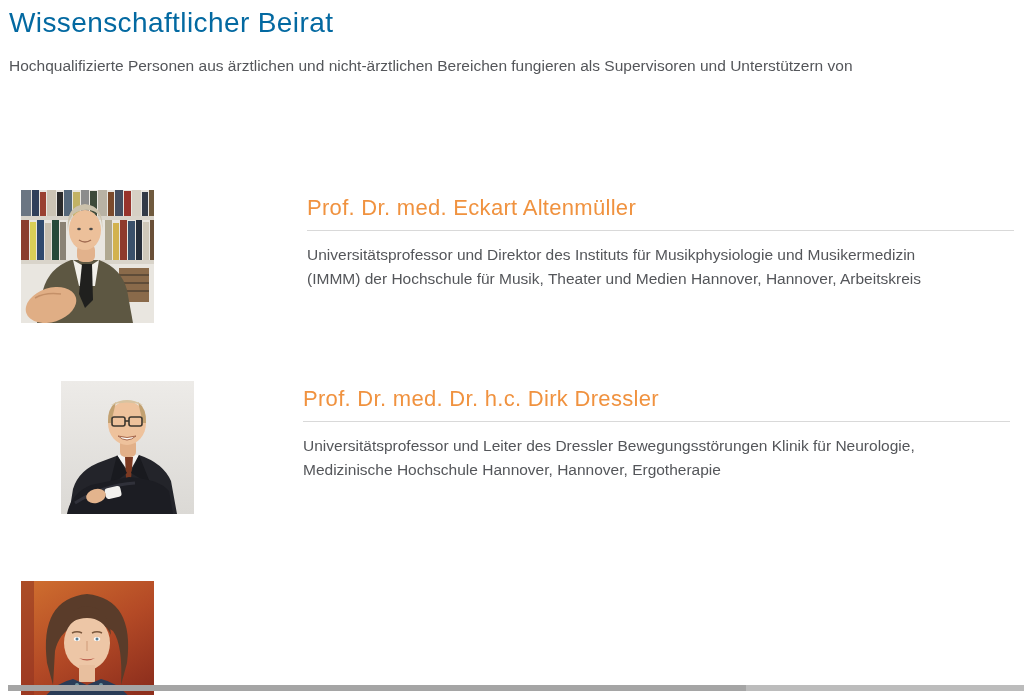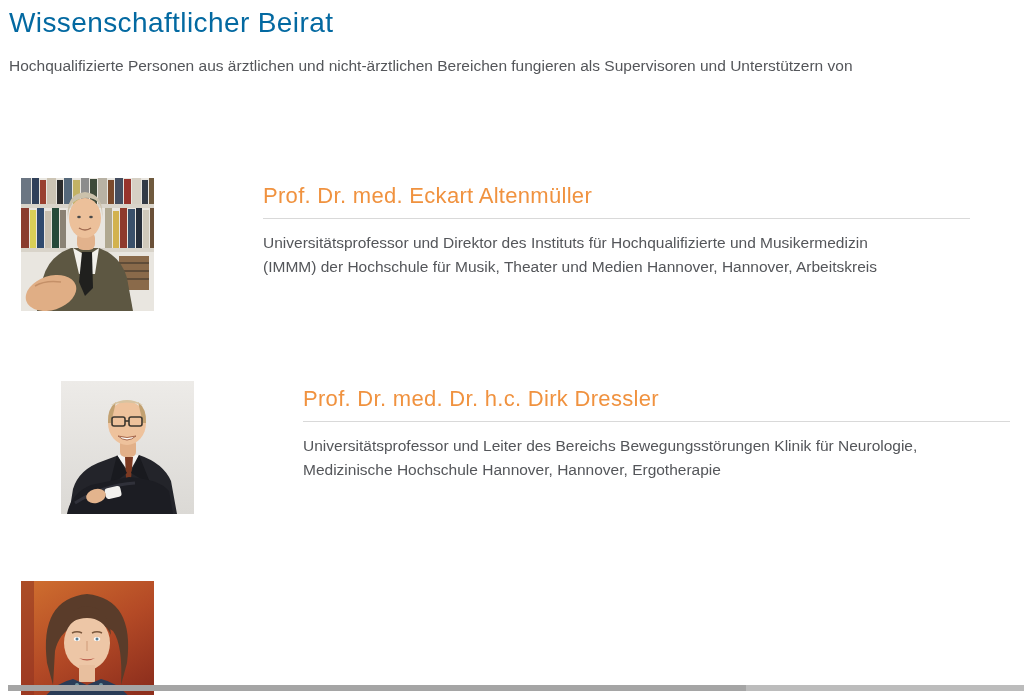--- a/index.html
+++ b/index.html
@@ -22,21 +22,21 @@
     width:133px;height:133px;flex:none;overflow:hidden;background:#e9e6e0;
   }
   .member .photo svg{display:block;}
   .member .info{margin-left:109px;width:707px;padding-top:5px;}
   .member h2{
     margin:0;font-size:22px;line-height:26px;font-weight:500;letter-spacing:.3px;
     color:#f0923f;
   }
   .rule{border-bottom:1px solid #d9d9d9;margin-top:9px;}
   .desc{margin:12px 0 0;font-size:15.5px;line-height:24px;color:#54565a;}
-  #member-row-1{top:178px;}
+  #member-row-1{top:190px;gap:44px;}
   #member-row-2{top:381px;padding-left:40px;}
   #member-row-3{top:581px;}
   #member-row-3 .photo{height:114px;}
   .hscroll{
     position:absolute;left:8px;top:685px;width:1016px;height:6px;
     background:#bcbcbc;
   }
   .hscroll .hthumb{width:738px;height:6px;background:#a5a5a5;}
 </style>
 </head>
@@ -101,21 +101,21 @@
       <ellipse cx="70" cy="39" rx="1.8" ry="1.2" fill="#4a4a4a"></ellipse>
       <path d="M58 50 Q64 54 70 50" stroke="#a06a50" stroke-width="1.5" fill="none"></path>
       <ellipse cx="30" cy="115" rx="26" ry="17" fill="#e0ae85" transform="rotate(-18 30 115)"></ellipse>
       <path d="M14 108 Q24 102 40 104" stroke="#c49068" stroke-width="1.5" fill="none"></path>
     </svg>
   </div>
   <div class="info">
     <h2>Prof. Dr. med. Eckart Altenmüller</h2>
     <div class="rule"></div>
     <p class="desc">
-      <span>Universitätsprofessor und Direktor des Instituts für Hochqualifizierte und Musikermedizin</span><br>
+      <span>Universitätsprofessor und Direktor des Instituts für Musikphysiologie und Musikermedizin</span><br>
       <span>(IMMM) der Hochschule für Musik, Theater und Medien Hannover, Hannover, Arbeitskreis</span>
     </p>
   </div>
 </section>
 
 <section class="member" id="member-row-2">
   <div class="photo">
     <svg width="133" height="133" viewBox="0 0 133 133">
       <defs>
         <linearGradient id="g2" x1="0" y1="0" x2="0" y2="1">
@@ -141,21 +141,21 @@
       <rect x="51" y="36" width="13" height="9" rx="2" fill="none" stroke="#3c372f" stroke-width="1.6"></rect>
       <rect x="68" y="36" width="13" height="9" rx="2" fill="none" stroke="#3c372f" stroke-width="1.6"></rect>
       <line x1="64" y1="40" x2="68" y2="40" stroke="#3c372f" stroke-width="1.6"></line>
       <path d="M57 55 Q66 63 75 55 Q66 58 57 55 Z" fill="#fdfcf9" stroke="#a5674c" stroke-width="1"></path>
     </svg>
   </div>
   <div class="info">
     <h2>Prof. Dr. med. Dr. h.c. Dirk Dressler</h2>
     <div class="rule"></div>
     <p class="desc">
-      <span>Universitätsprofessor und Leiter des Bereichs Bewegungsstörungen Klinik für Neurologie,</span><br>
+      <span>Universitätsprofessor und Leiter des Dressler Bewegungsstörungen Klinik für Neurologie,</span><br>
       <span>Medizinische Hochschule Hannover, Hannover, Ergotherapie</span>
     </p>
   </div>
 </section>
 
 <section class="member" id="member-row-3">
   <div class="photo">
     <svg width="133" height="133" viewBox="0 0 133 133">
       <defs>
         <linearGradient id="g3" x1="0" y1="0" x2="0.6" y2="1">

